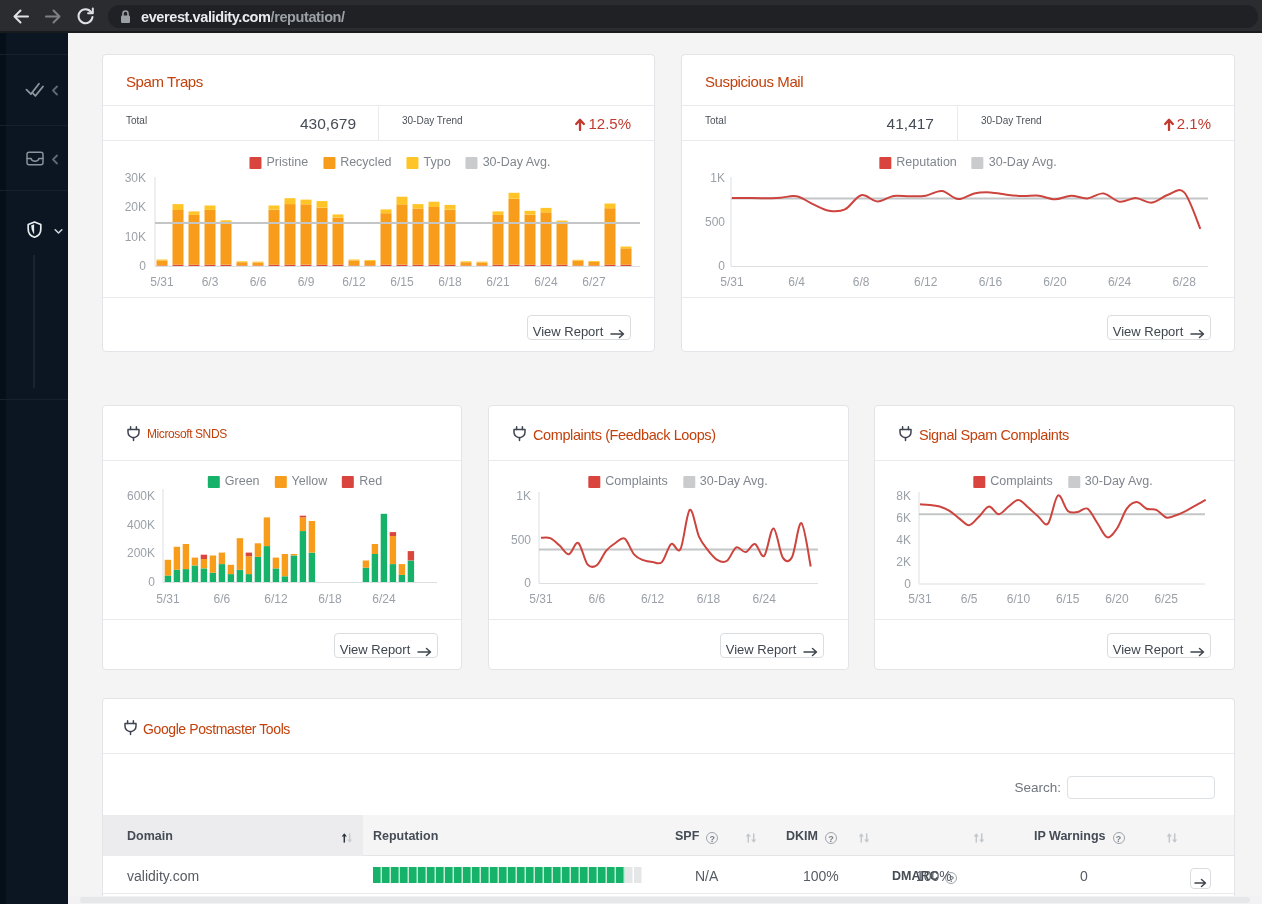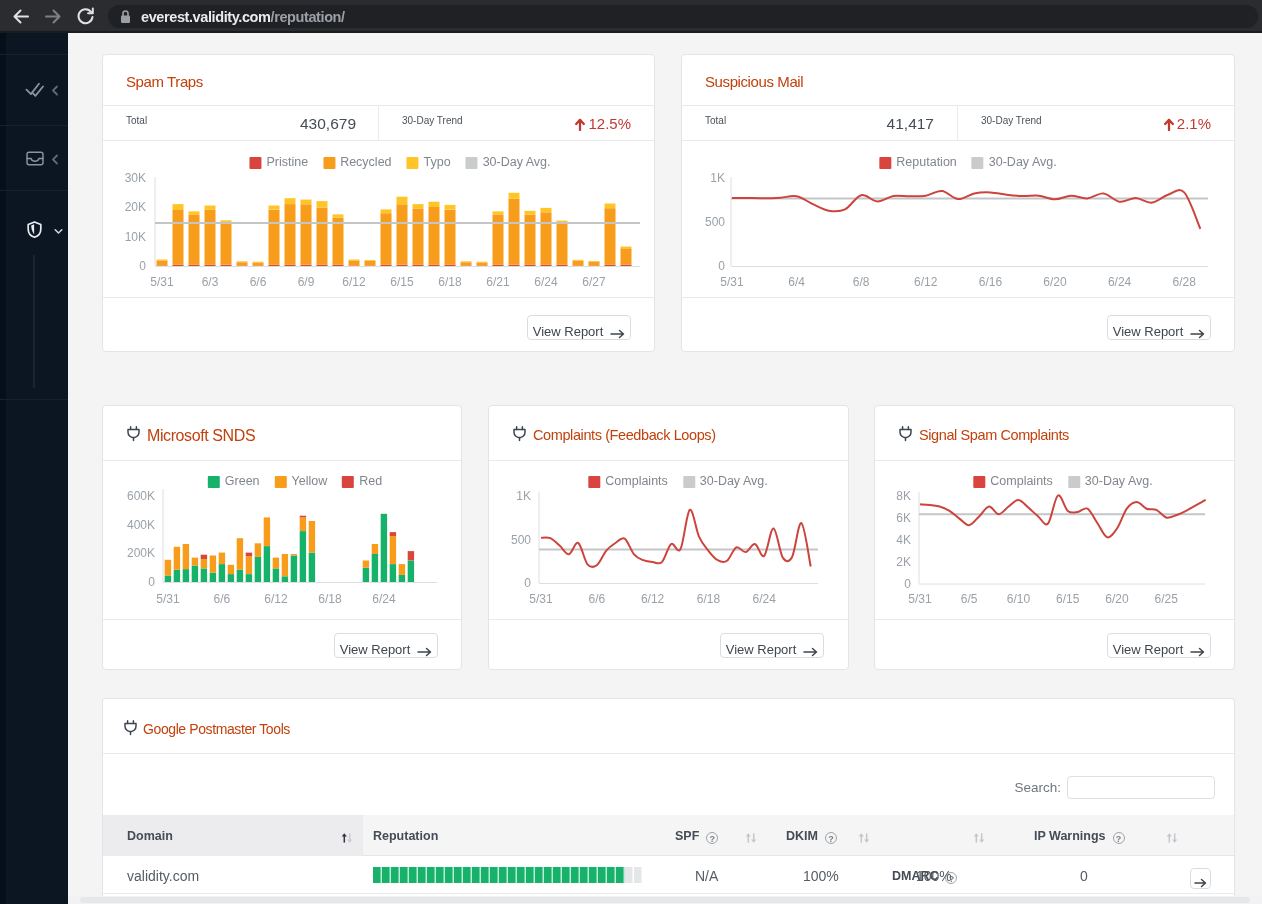--- a/index.html
+++ b/index.html
@@ -242,21 +242,21 @@
 <div class="divh" style="left:682px;top:297px;width:552px"></div>
 <div class="btn" style="left:1107px;top:315px;width:104px;height:25px">View Report <svg width="15" height="10" viewBox="0 0 15 10" fill="none" stroke="#3F464E" stroke-width="1.5" stroke-linecap="round" stroke-linejoin="round">
       <path d="M1 5 H13 M9.5 1.5 L13.5 5 L9.5 8.5"></path>
     </svg></div>
 <div class="card" style="left:102px;top:405px;width:360px;height:265px"></div>
 <div class="abs" style="left:125px;top:425px"><svg width="17" height="17" viewBox="0 0 17 17" fill="none" stroke="#3E4450" stroke-width="1.5" stroke-linecap="round">
       <path d="M5.6 1.8 V4.6 M11.4 1.8 V4.6"></path>
       <path d="M3 4.6 H14 V7.2 A5.5 5.5 0 0 1 3 7.2 Z" stroke-linejoin="round"></path>
       <path d="M8.5 12.6 V15.4"></path>
     </svg></div>
-<div class="ctitle" style="left:147px;top:427px;font-size:16px">Microsoft SNDS</div>
+<div class="ctitle" style="left:147px;top:427px;font-size:12px">Microsoft SNDS</div>
 <div class="divh" style="left:103px;top:460px;width:358px"></div>
 <div class="leg" style="left:295px;top:474px">
     <span class="lsq" style="background:#17B26A"></span>
     <span class="llab">Green</span>
     <span class="lsq" style="background:#F89C1C"></span>
     <span class="llab">Yellow</span>
     <span class="lsq" style="background:#D9453E"></span>
     <span class="llab">Red</span>
   </div>
 <svg class="abs" style="left:102px;top:405px" width="360" height="265" viewBox="0 0 360 265">

